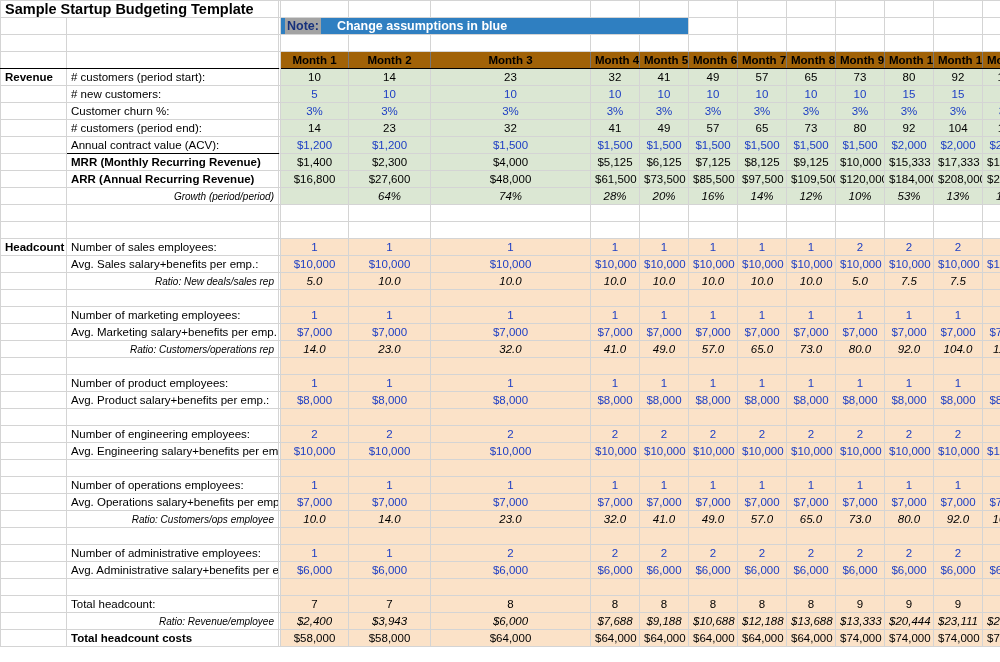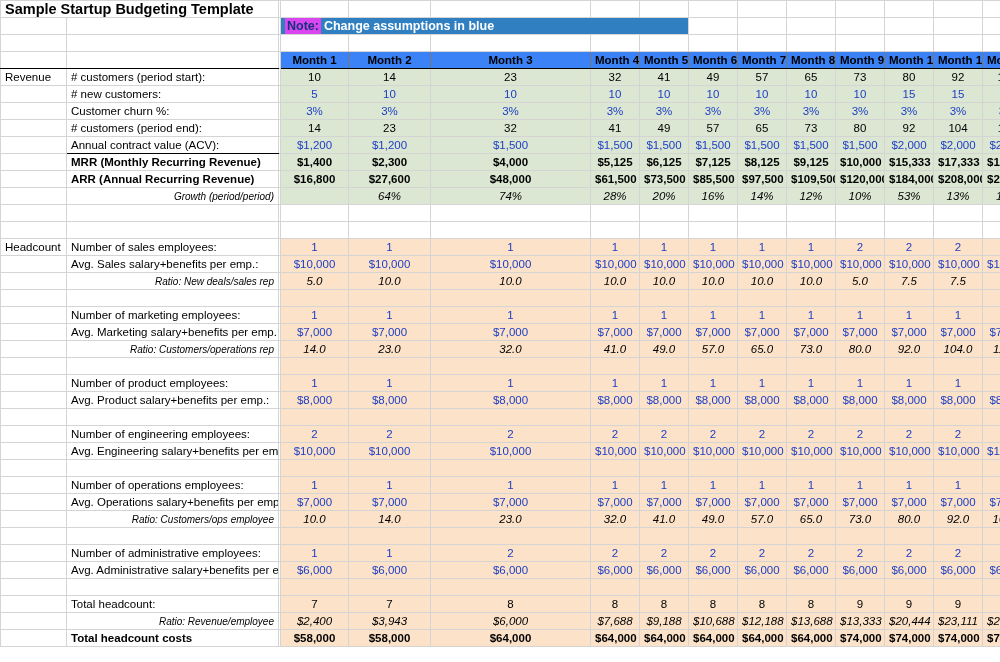--- a/index.html
+++ b/index.html
@@ -36,39 +36,39 @@
   }
   
   col.c-sec   { width: 66px; }
   col.c-lbl   { width: 212px; }
   col.c-gap   { width: 2px; }
   col.c-m1    { width: 68px; }
   col.c-m2    { width: 82px; }
   col.c-m3    { width: 160px; }
   col.c-m     { width: 49px; }
 
-  .sec-label { font-weight: normal; font-size: 11.5px; }
+  .sec-label { font-weight: bold; font-size: 11.5px; }
   .lbl { font-size: 11.5px; }
   .lbl-b { font-weight: bold; font-size: 11.5px; margin-left: 48px; }
   .lbl-ital { font-style: italic; text-align: right; font-size: 10px; }
 
   .num { text-align: center; font-size: 11.5px; }
   .num-r { text-align: center; font-size: 11.5px; }
   .blue { color: #1d3ec4; }
-  .bold { font-weight: bold; }
+  .bold { font-weight: normal; }
   .ital { font-style: italic; }
 
   .bg-green { background: #dbe7d3; }
   .bg-orange { background: #fbe2c8; }
   .bg-white { background: #ffffff; }
   .gapcol { border-top: none; border-bottom: none; border-left: none; border-right: none; background: #ffffff; }
 
   
   .hdr-cell {
-    background: #3b82f6;
+    background: #a16207;
     text-align: center;
     font-weight: bold;
     font-size: 11.5px;
     border-top: 1.4px solid #000 !important;
     border-bottom: 1.4px solid #000 !important;
     border-left: 1px solid #777 !important;
     border-right: 1px solid #777 !important;
   }
   .lhs-bottom { border-bottom: 1.4px solid #000 !important; }
   .top-rule { border-top: 1.4px solid #000 !important; }
@@ -86,26 +86,26 @@
   .note-band {
     background: #2f7fc1;
     color: #ffffff;
     font-weight: bold;
     font-size: 12.5px;
     padding: 0 0 0 6px;
     border: 1px solid #2f7fc1;
     height: 22px;
   }
   .note-key {
-    background: #d946ef;
+    background: #a3a3a3;
     color: #17317c;
     font-weight: bold;
     padding: 1px 2px;
   }
-  .note-rest { color: #ffffff; padding-left: 3px; }
+  .note-rest { color: #ffffff; padding-left: 16px; }
 
   .spacer-row td { background: #ffffff; border-color: #d4d4d4; }
 </style>
 </head>
 <body>
 
 <div id="sheet">
   <table class="grid">
     <colgroup>
       <col class="c-sec">

